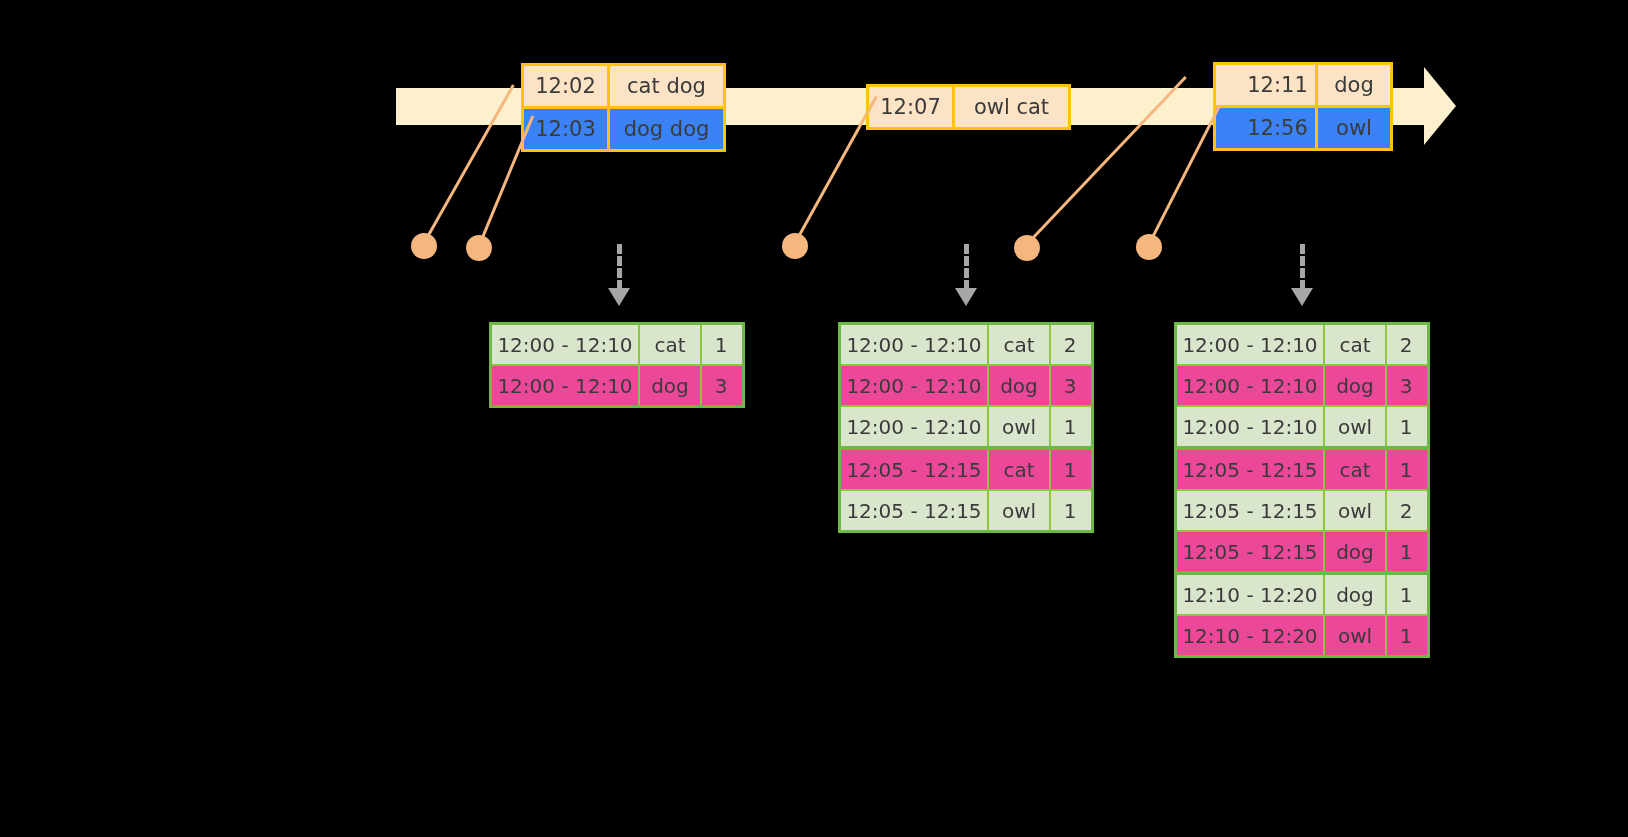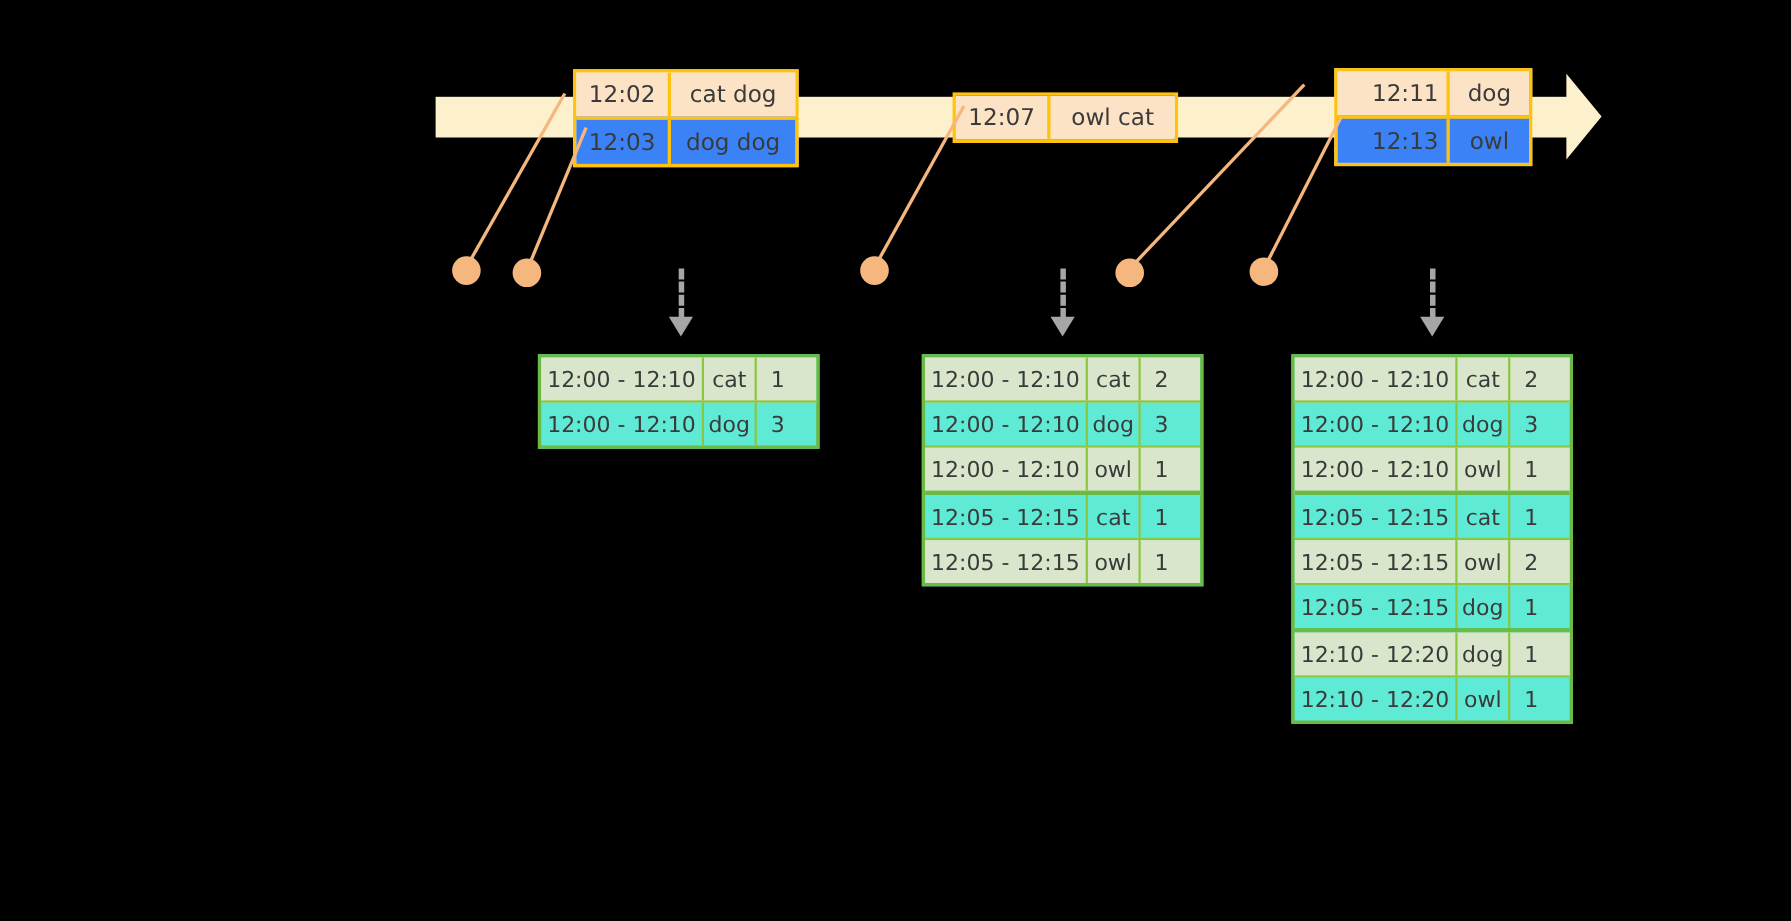--- a/index.html
+++ b/index.html
@@ -118,41 +118,41 @@
     border-left: 11px solid transparent;
     border-right: 11px solid transparent;
     border-top: 18px solid #a6a6a6;
   }
 
   
   .res-table {
     position: absolute;
     border: 3px solid #6aba45;
     box-sizing: border-box;
-    background: #5eead4;
+    background: #ec4899;
   }
   .res-row {
     display: flex;
     height: 39px;
     border-bottom: 2px solid #8cc63f;
   }
   .res-row:last-child { border-bottom: none; }
   .res-row.group-end { border-bottom: 4px solid #6aba45; }
   .res-row.tint { background: #d9e6cc; }
   .res-cell {
     display: flex;
     align-items: center;
     justify-content: center;
     font-size: 20px;
     box-sizing: border-box;
     border-right: 2px solid #8cc63f;
   }
   .res-cell:last-child { border-right: none; }
   .c-window { width: 148px; }
-  .c-key    { width: 48px; }
+  .c-key    { width: 62px; }
   .c-count  { width: 38px; }
 
   #res-table-1 { left: 489px;  top: 322px; width: 256px; }
   #res-table-2 { left: 838px;  top: 322px; width: 256px; }
   #res-table-3 { left: 1174px; top: 322px; width: 256px; }
 </style>
 </head>
 <body>
 
 <div id="stage">
@@ -177,21 +177,21 @@
       <div class="ev-val">owl cat</div>
     </div>
   </div>
 
   <div class="ev-box" id="ev-box-3">
     <div class="ev-row shade-a">
       <div class="ev-time">12:11</div>
       <div class="ev-val">dog</div>
     </div>
     <div class="ev-row shade-b">
-      <div class="ev-time">12:13</div>
+      <div class="ev-time">12:56</div>
       <div class="ev-val">owl</div>
     </div>
   </div>
 
   <div class="leader" style="left:424px; top:240px; width:179px; transform:rotate(-60.5deg);"></div>
   <div class="leader" style="left:479px; top:242px; width:137px; transform:rotate(-67.5deg);"></div>
   <div class="leader" style="left:795px; top:240px; width:165px; transform:rotate(-61deg);"></div>
   <div class="leader" style="left:1027px; top:242px; width:229px; transform:rotate(-46.5deg);"></div>
   <div class="leader" style="left:1149px; top:241px; width:151px; transform:rotate(-63deg);"></div>
 

